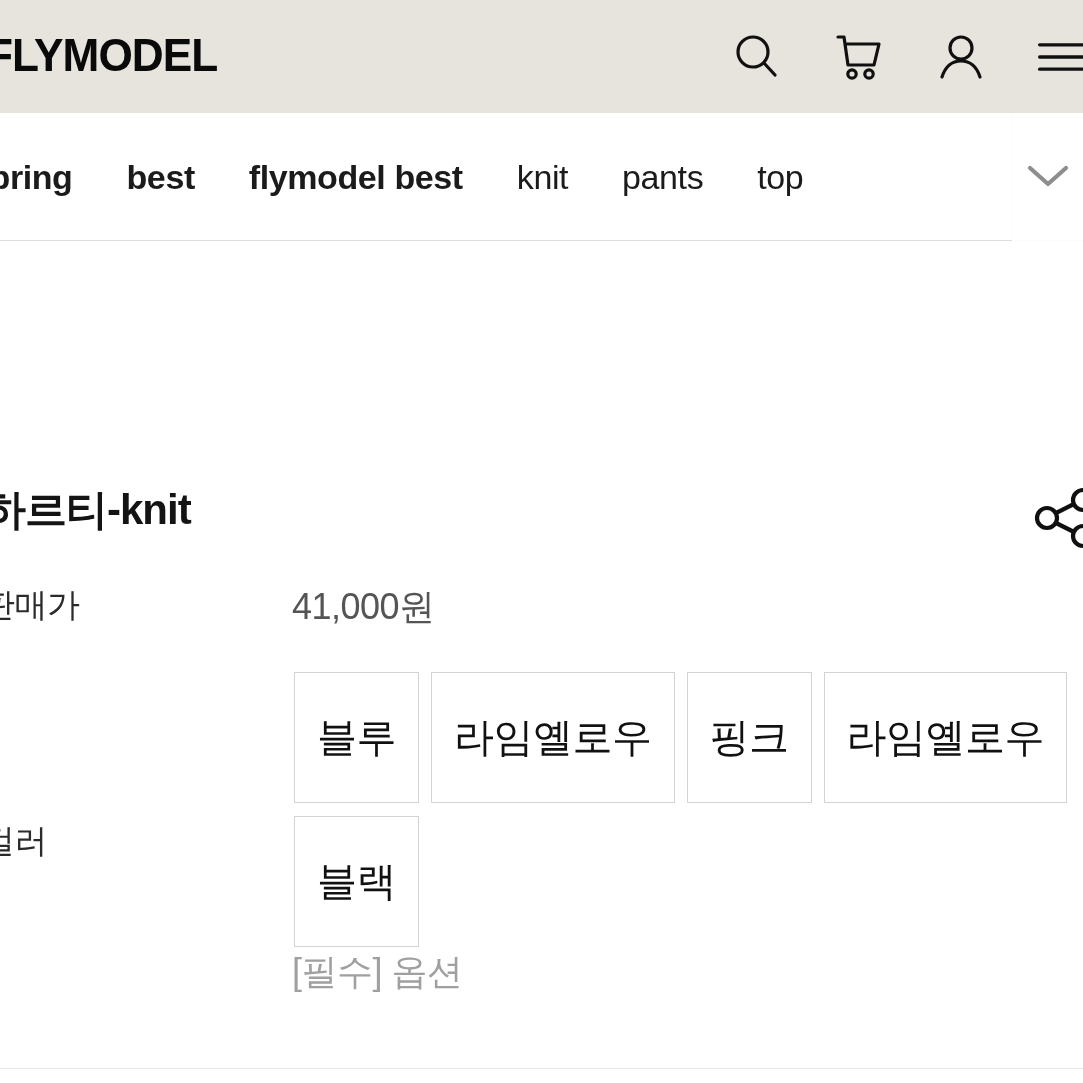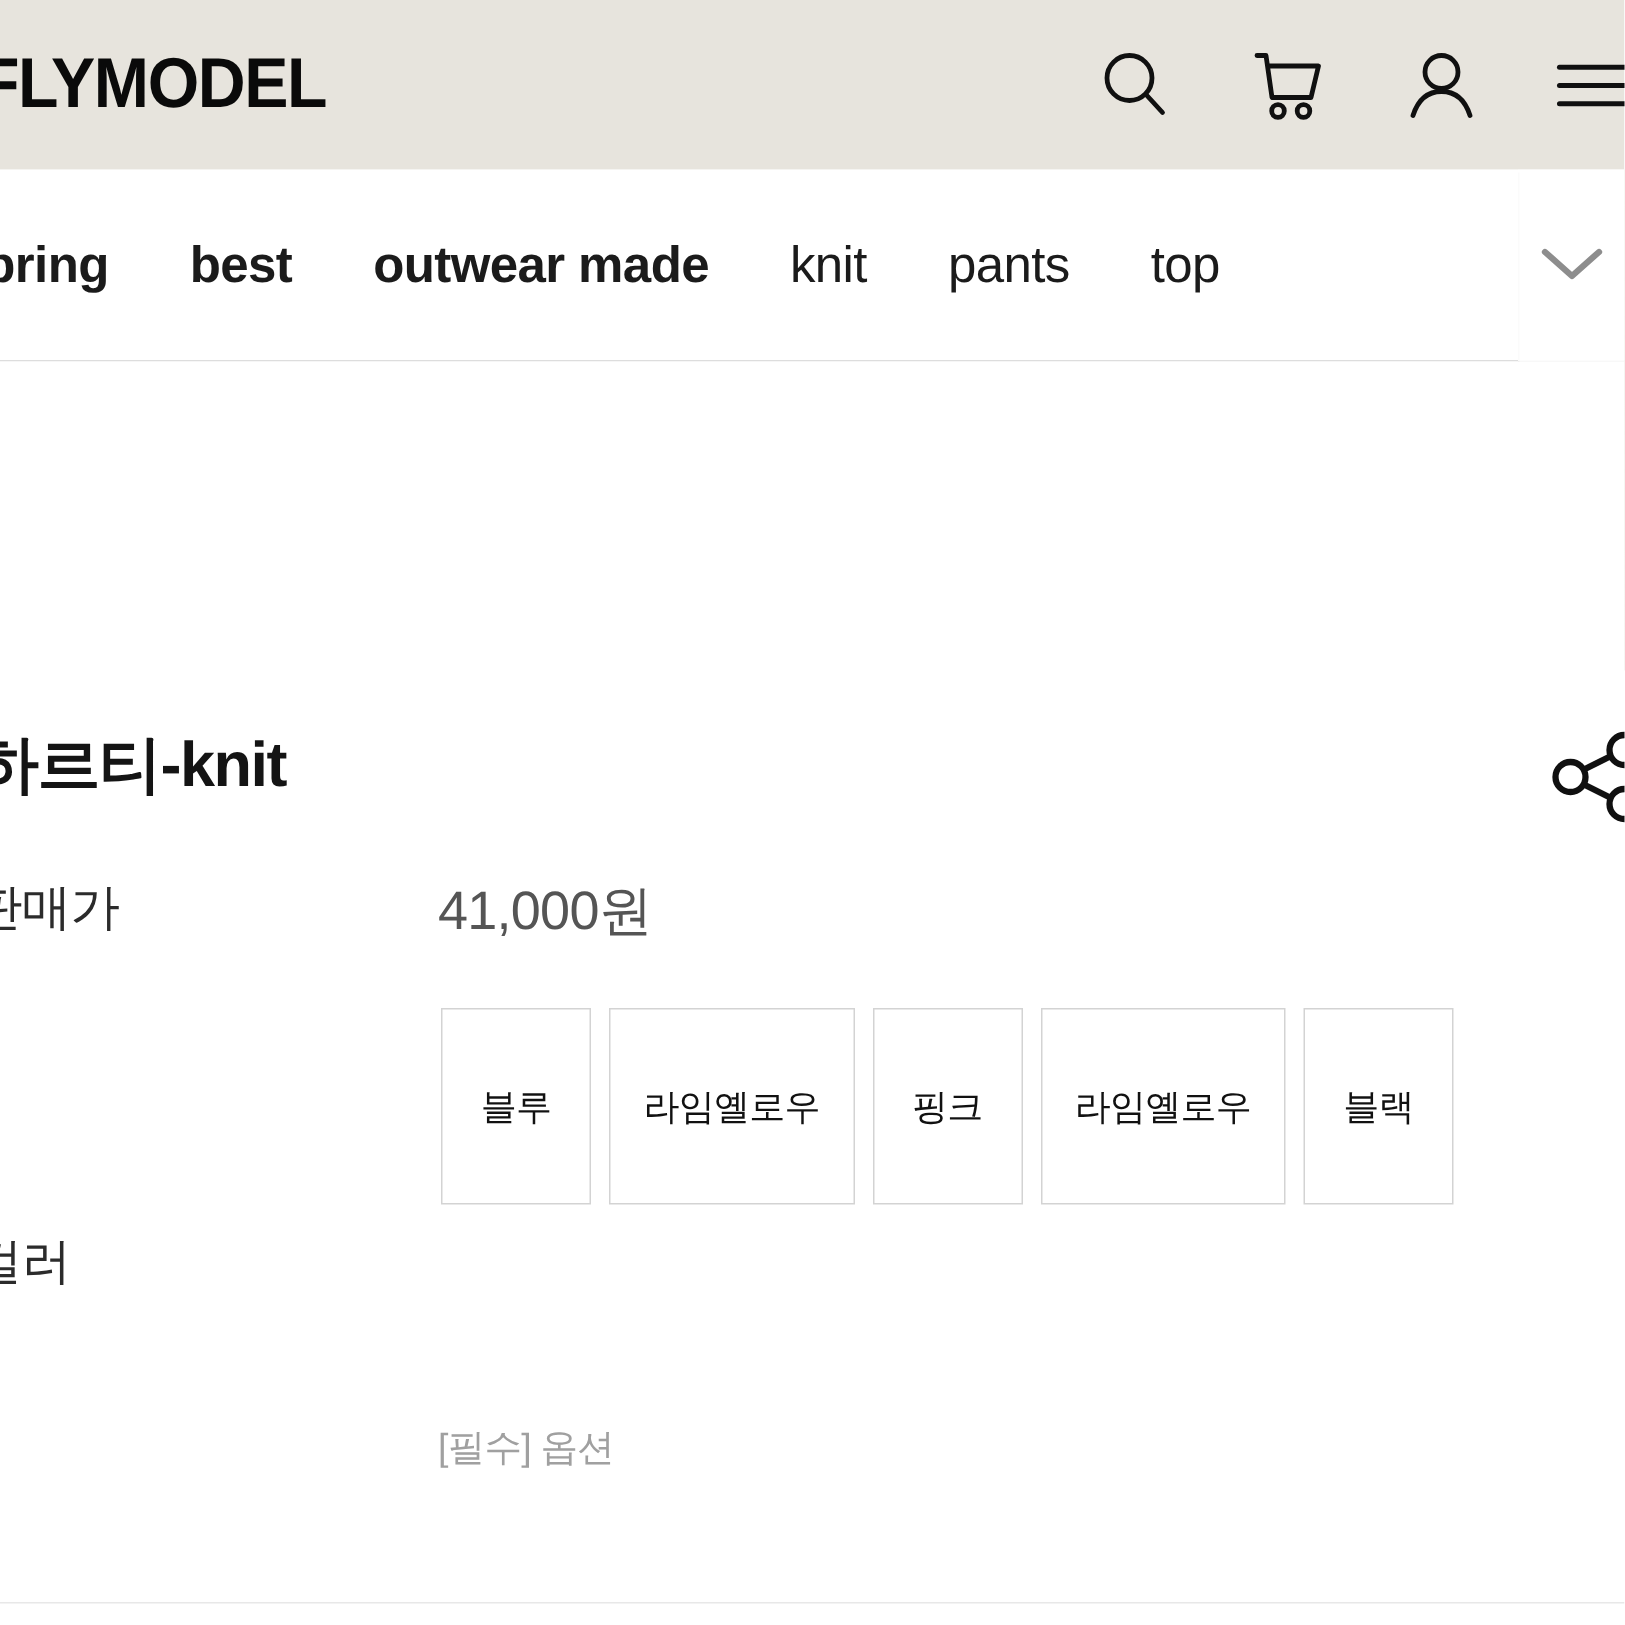--- a/index.html
+++ b/index.html
@@ -127,28 +127,28 @@
     position:absolute; left:294px; top:225px; width:790px;
     display:flex; flex-wrap:wrap; gap:13px 12px;
   }
   .opt {
     height:131px;
     min-width:100px;
     border:1px solid #d3d3d3;
     background:#ffffff;
     display:flex; align-items:center; justify-content:center;
     padding:0 22px;
-    font-size:24px; color:#111111;
+    font-size:40px; color:#111111;
     letter-spacing:-0.5px;
     cursor:pointer;
     white-space:nowrap;
   }
   .required-note {
     position:absolute; left:292px; top:948px;
-    font-size:25px; color:#a0a0a0; letter-spacing:-0.5px;
+    font-size:36px; color:#a0a0a0; letter-spacing:-0.5px;
   }
   .bottom-divider {
     position:absolute; left:0; top:1068px; width:1083px; height:1px;
     background:#e8e8e8;
   }
 </style>
 </head>
 <body>
 
 <div id="page">
@@ -193,21 +193,21 @@
       </div>
     </div>
   </div>
 
   <div class="navbar">
     <div class="nav-bg"></div>
 
     <div class="nav-items">
       <div class="nav-item bold">spring</div>
       <div class="nav-item bold">best</div>
-      <div class="nav-item bold">outwear made</div>
+      <div class="nav-item bold">flymodel best</div>
       <div class="nav-item">knit</div>
       <div class="nav-item">pants</div>
       <div class="nav-item">top</div>
     </div>
 
     <div class="nav-divider"></div>
 
     <div class="nav-chevron">
       <span>
         <svg width="46" height="30" viewBox="0 0 46 30" fill="none" stroke="#8d8d8d" stroke-width="4.2" stroke-linecap="round" stroke-linejoin="round">

